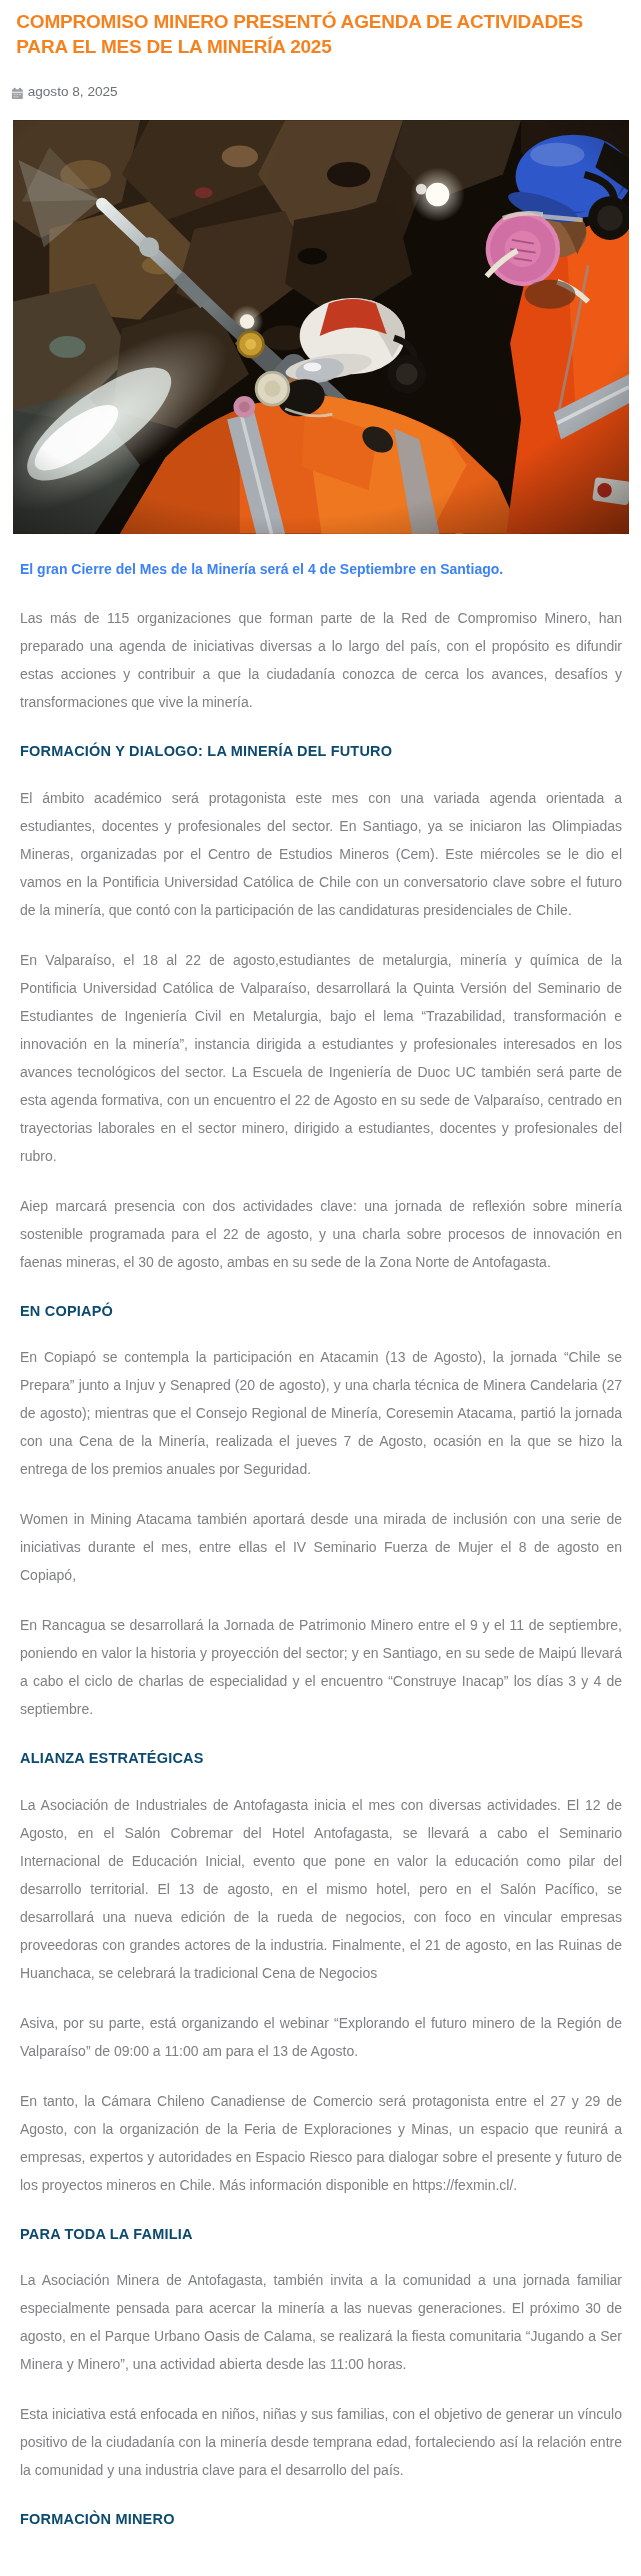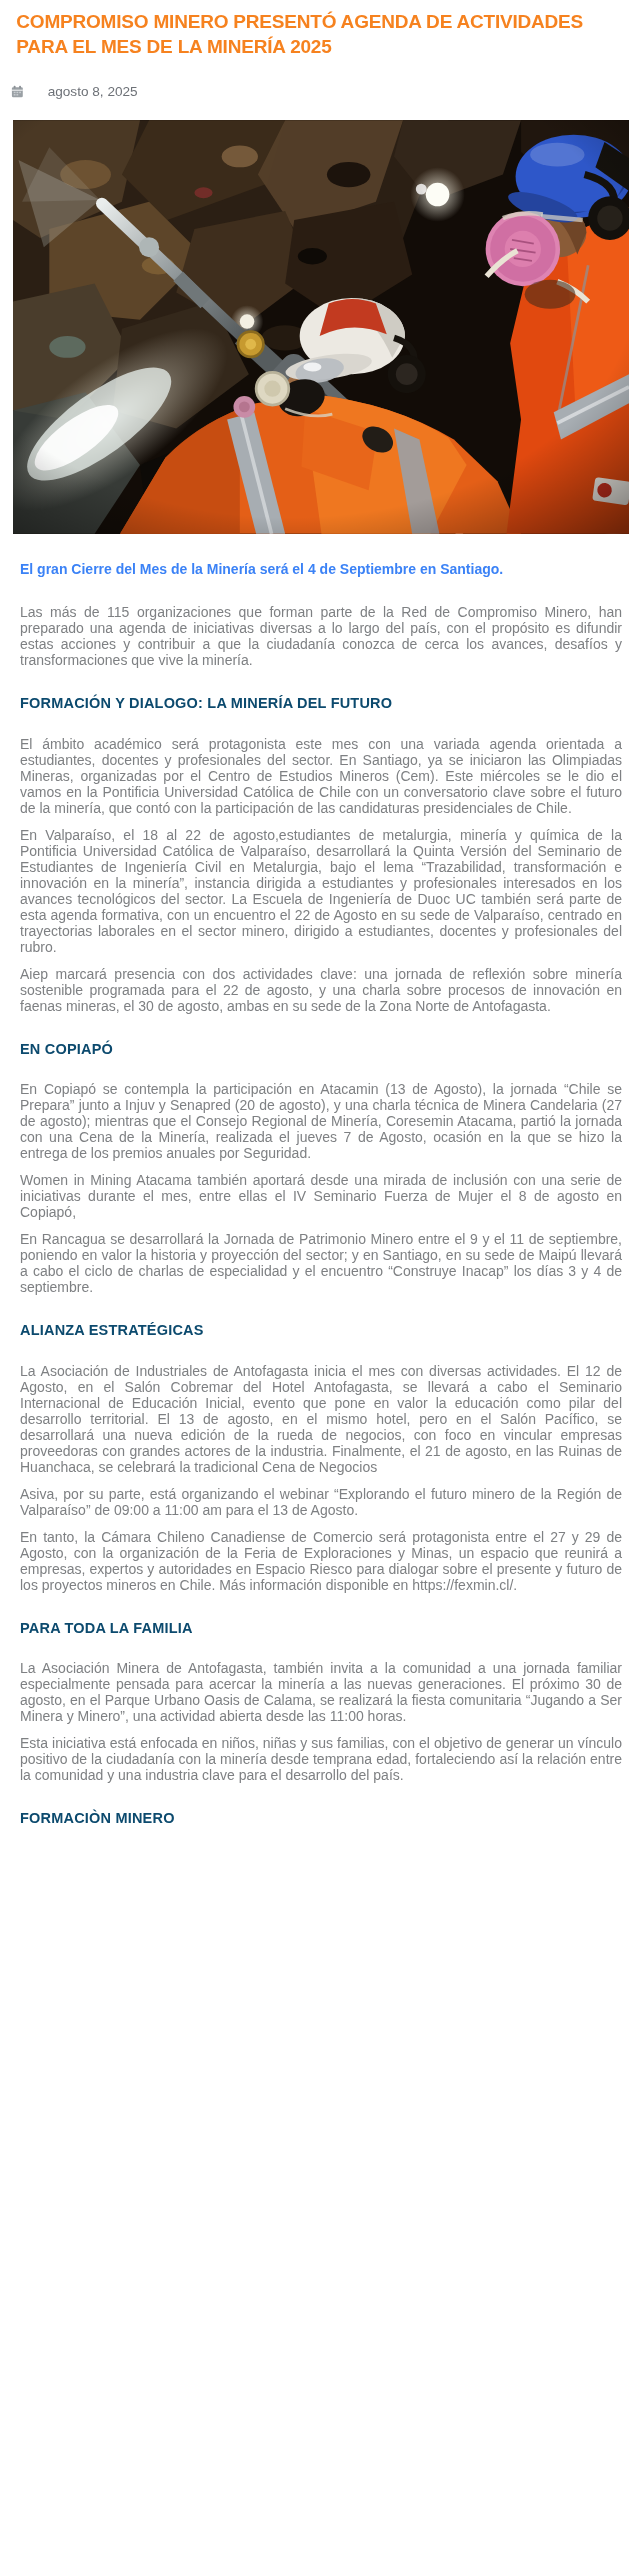--- a/index.html
+++ b/index.html
@@ -10,34 +10,34 @@
     color:#F6821F;
     font-weight:bold;
     font-size:19px;
     line-height:25.4px;
     letter-spacing:-0.2px;
     margin:9px 16.3px 0 16.3px;
     max-width:594px;
     text-transform:uppercase;
   }
   .meta{
-    display:flex;align-items:center;gap:24px;
+    display:flex;align-items:flex-end;gap:4px;
     margin:24.5px 11px 0 11px;
     color:#6d7177;font-size:13.6px;
   }
   .cal-icon{display:inline-flex;width:12.7px;height:12.7px;}
   .hero-figure{margin:21px 12.7px 0 12.7px;padding:0;}
   svg.hero{display:block;width:616px;height:414px;background:#120c07;}
   .article-body{margin:0 20px;color:#7e8083;font-size:14px;}
   .article-body .caption{
     color:#3b82f6;font-weight:bold;line-height:22px;
     margin:23.6px 0 24.5px 0;
   }
   .article-body .paragraph{
-    text-align:justify;line-height:16px;margin:11px 0;
+    text-align:justify;line-height:28px;margin:22px 0;
   }
   .article-body .heading{
     color:#0c4a6e;font-size:14.5px;font-weight:bold;
     margin:27px 0 24.5px 0;letter-spacing:0.2px;
   }
 </style>
 </head>
 <body>
 
 <div class="page">

